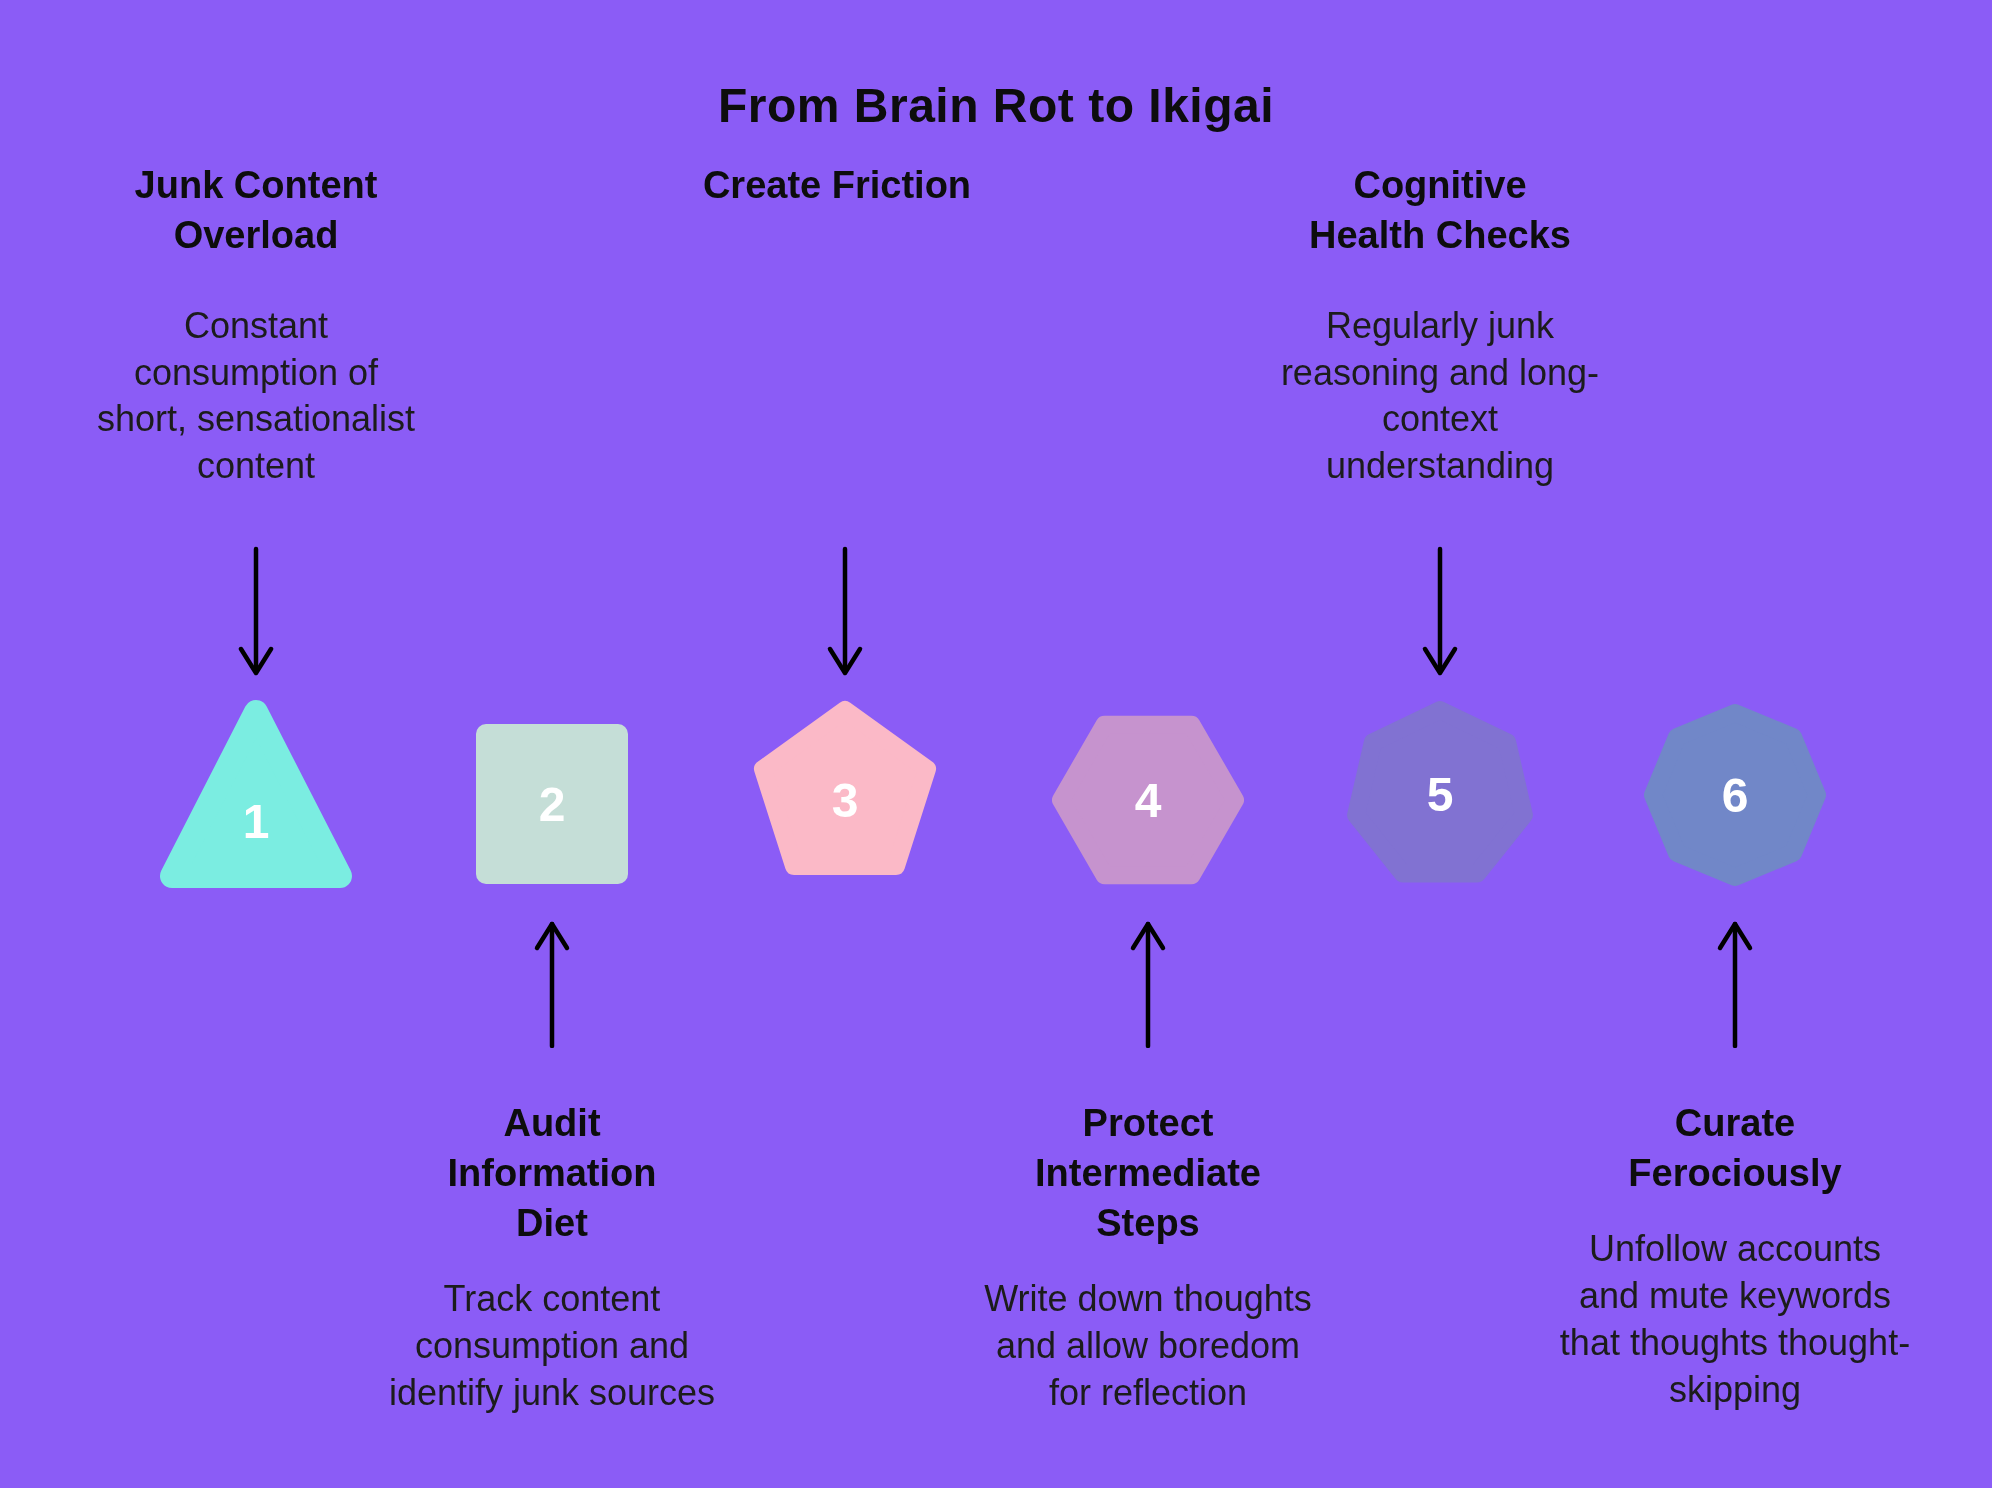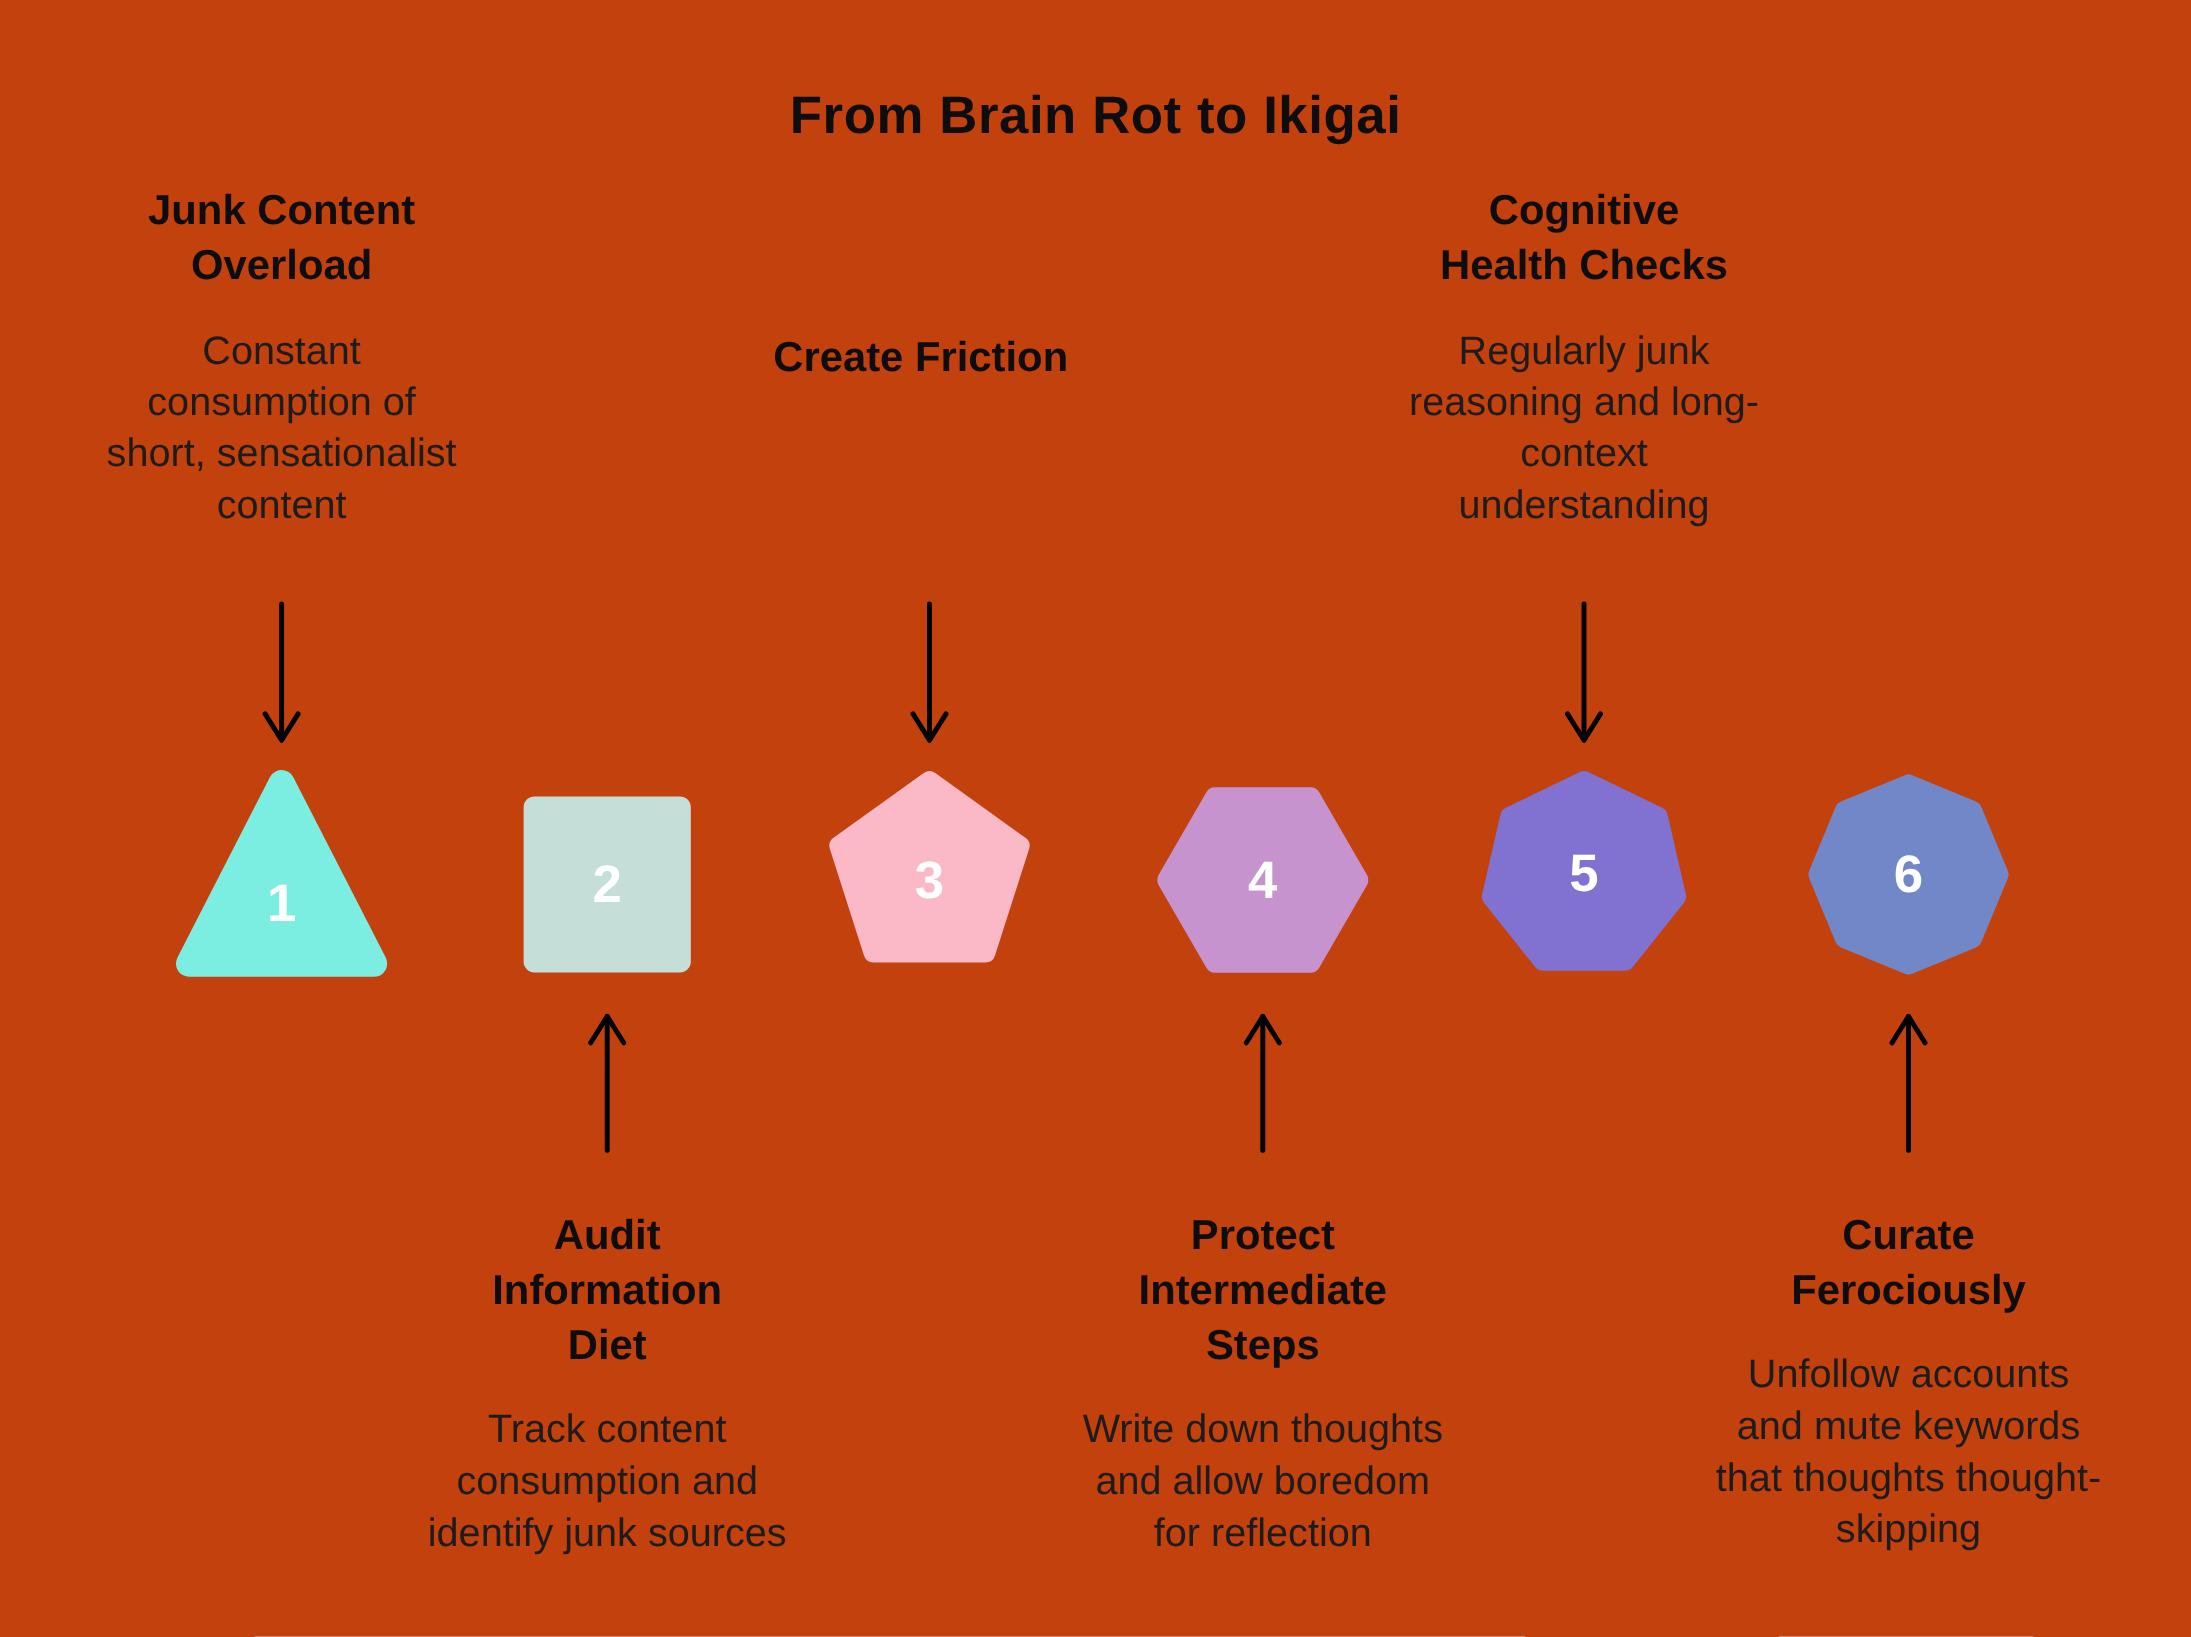--- a/index.html
+++ b/index.html
@@ -1,25 +1,25 @@
 <!DOCTYPE html>
 <html><head>
 <meta charset="utf-8">
 <style>
   html,body{margin:0;padding:0;background:#fff;}
   .canvas{
-    position:relative;width:1992px;height:1488px;background:#c2410c;overflow:hidden;
+    position:relative;width:1992px;height:1488px;background:#8b5cf6;overflow:hidden;
     font-family:"Liberation Sans","DejaVu Sans",sans-serif;color:#111;
   }
   .title{
     position:absolute;top:78px;left:0;right:0;text-align:center;
     font-size:48px;font-weight:bold;letter-spacing:.5px;color:#0d0d0d;
   }
   .text-block{position:absolute;display:flex;flex-direction:column;text-align:center;}
-  .text-block.top{top:160px;height:330px;justify-content:center;}
+  .text-block.top{top:160px;height:330px;justify-content:space-between;}
   .text-block.bottom{top:1098px;}
   .heading{
     font-size:38px;font-weight:bold;line-height:1.32;white-space:pre-line;color:#0d0d0d;
   }
   .body-text{
     margin-top:28px;font-size:36px;line-height:1.3;white-space:pre-line;color:#1c1c1c;
   }
   .tb1{left:76px;width:360px;}
   .tb3{left:657px;width:360px;}
   .tb5{left:1260px;width:360px;}

